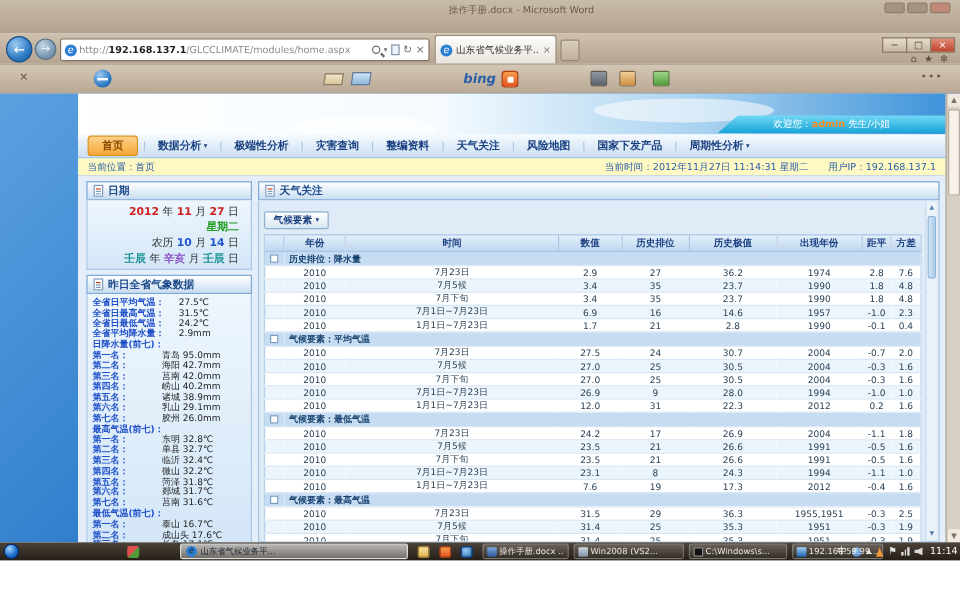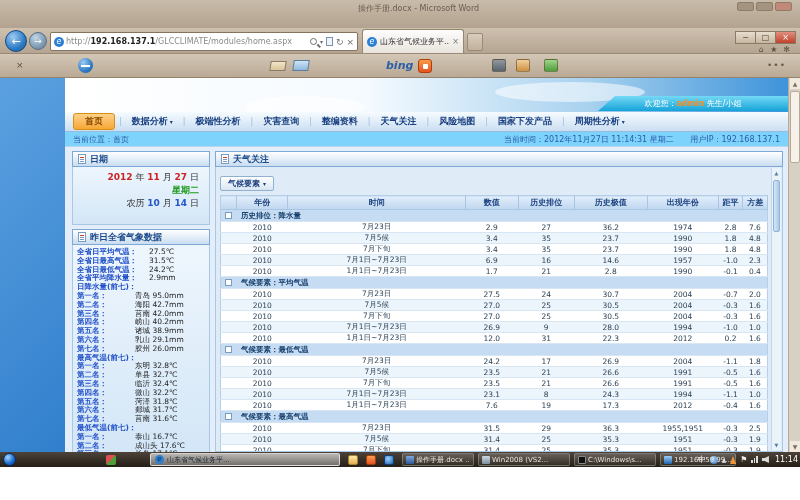--- a/index.html
+++ b/index.html
@@ -3,21 +3,21 @@
 <meta charset="utf-8">
 <style>
   html,body{margin:0;padding:0;background:#fff;}
   .screen{position:relative;width:800px;height:500px;overflow:hidden;
     font-family:"DejaVu Sans","Liberation Sans",sans-serif;background:#fff;}
   .screen *{box-sizing:border-box;}
 
   
   .win-top{position:absolute;left:0;top:0;width:800px;height:28px;
     background:linear-gradient(#c9bbaa,#b2a28f);}
-  .bg-title{position:absolute;left:358px;top:3px;font-size:8px;color:#4d4134;opacity:.75;}
+  .bg-title{position:absolute;left:374px;top:3px;font-size:8px;color:#4d4134;opacity:.75;}
   .bg-controls{position:absolute;right:8px;top:2px;display:flex;gap:2px;}
   .bg-controls i{width:17px;height:9px;background:#a4937f;border:1px solid #8d7c68;border-radius:2px;}
   .bg-controls i.close{background:#c2897b;}
 
   
   .ie-chrome{position:absolute;left:0;top:28px;width:800px;height:26px;
     background:linear-gradient(#cfc1b0,#b4a491);border-bottom:1px solid #9a8a76;}
   .nav-btn{position:absolute;border-radius:50%;display:flex;align-items:center;justify-content:center;
     color:#fff;font-size:11px;}
   .back-btn{left:5px;top:2px;width:22px;height:22px;
@@ -94,21 +94,21 @@
   
   .nav-bar{position:relative;width:100%;height:20px;display:flex;align-items:center;
     background:linear-gradient(#f6fbff,#cbdff2);border-bottom:1px solid #97bcdf;padding-left:8px;}
   .nav-item{font-size:9px;font-weight:700;color:#1a4080;padding:0 10px;white-space:nowrap;display:flex;align-items:center;gap:2px;}
   .nav-item.active{background:linear-gradient(#fdd28a,#f7a735);border:1px solid #d98d12;border-radius:3px;
     color:#8a4a00;padding:1px 11px;margin-right:4px;}
   .nav-item .dd{font-size:6px;color:#1a4080;}
   .nav-sep{color:#9db9d8;font-size:8px;}
 
   
-  .bc-row{position:relative;width:100%;height:15px;background:#7dd3fc;border-bottom:1px solid #bcd5ee;
+  .bc-row{position:relative;width:100%;height:15px;background:#fef9c3;border-bottom:1px solid #bcd5ee;
     font-size:8px;color:#2a5da8;display:flex;align-items:center;padding:0 8px;}
   .bc-left{flex:1;}
   .bc-right span{margin-left:14px;}
 
   
   .content{position:absolute;left:0;top:69px;width:723px;height:305px;background:#e3eefa;}
   .panel-hdr{height:16px;background:linear-gradient(#ffffff,#c9ddf1);border:1px solid #7ea9d4;
     display:flex;align-items:center;gap:4px;padding:0 5px;font-size:9px;font-weight:700;color:#1c4a8a;}
   .ico-page{width:8px;height:10px;background:#fff;border:1px solid #7a9cc0;position:relative;flex:0 0 auto;}
   .ico-page::after{content:"";position:absolute;left:1px;top:2px;width:4px;height:1px;background:#cc4422;box-shadow:0 2px 0 #7a9cc0,0 4px 0 #7a9cc0;}
@@ -324,20 +324,25 @@
               <span class="num">2012</span> <span>年</span>
               <span class="num">11</span> <span>月</span>
               <span class="num">27</span> <span>日</span>
             </div>
             <div class="wd">星期二</div>
             <div>
               <span>农历</span>
               <span class="lun">10</span> <span>月</span>
               <span class="lun">14</span> <span>日</span>
             </div>
+            <div>
+              <span class="gz1">壬辰</span> <span>年</span>
+              <span class="gz2">辛亥</span> <span>月</span>
+              <span class="gz1">壬辰</span> <span>日</span>
+            </div>
           </div>
 
           <div class="panel-hdr" style="margin-top:4px">
             <span class="ico-page"></span>
             <span>昨日全省气象数据</span>
           </div>
           <div class="panel-body wx-body" id="wx-body">
               <div class="stat-line">
                 <span class="sl">全省日平均气温：</span>
                 <span class="sv">27.5℃</span>

